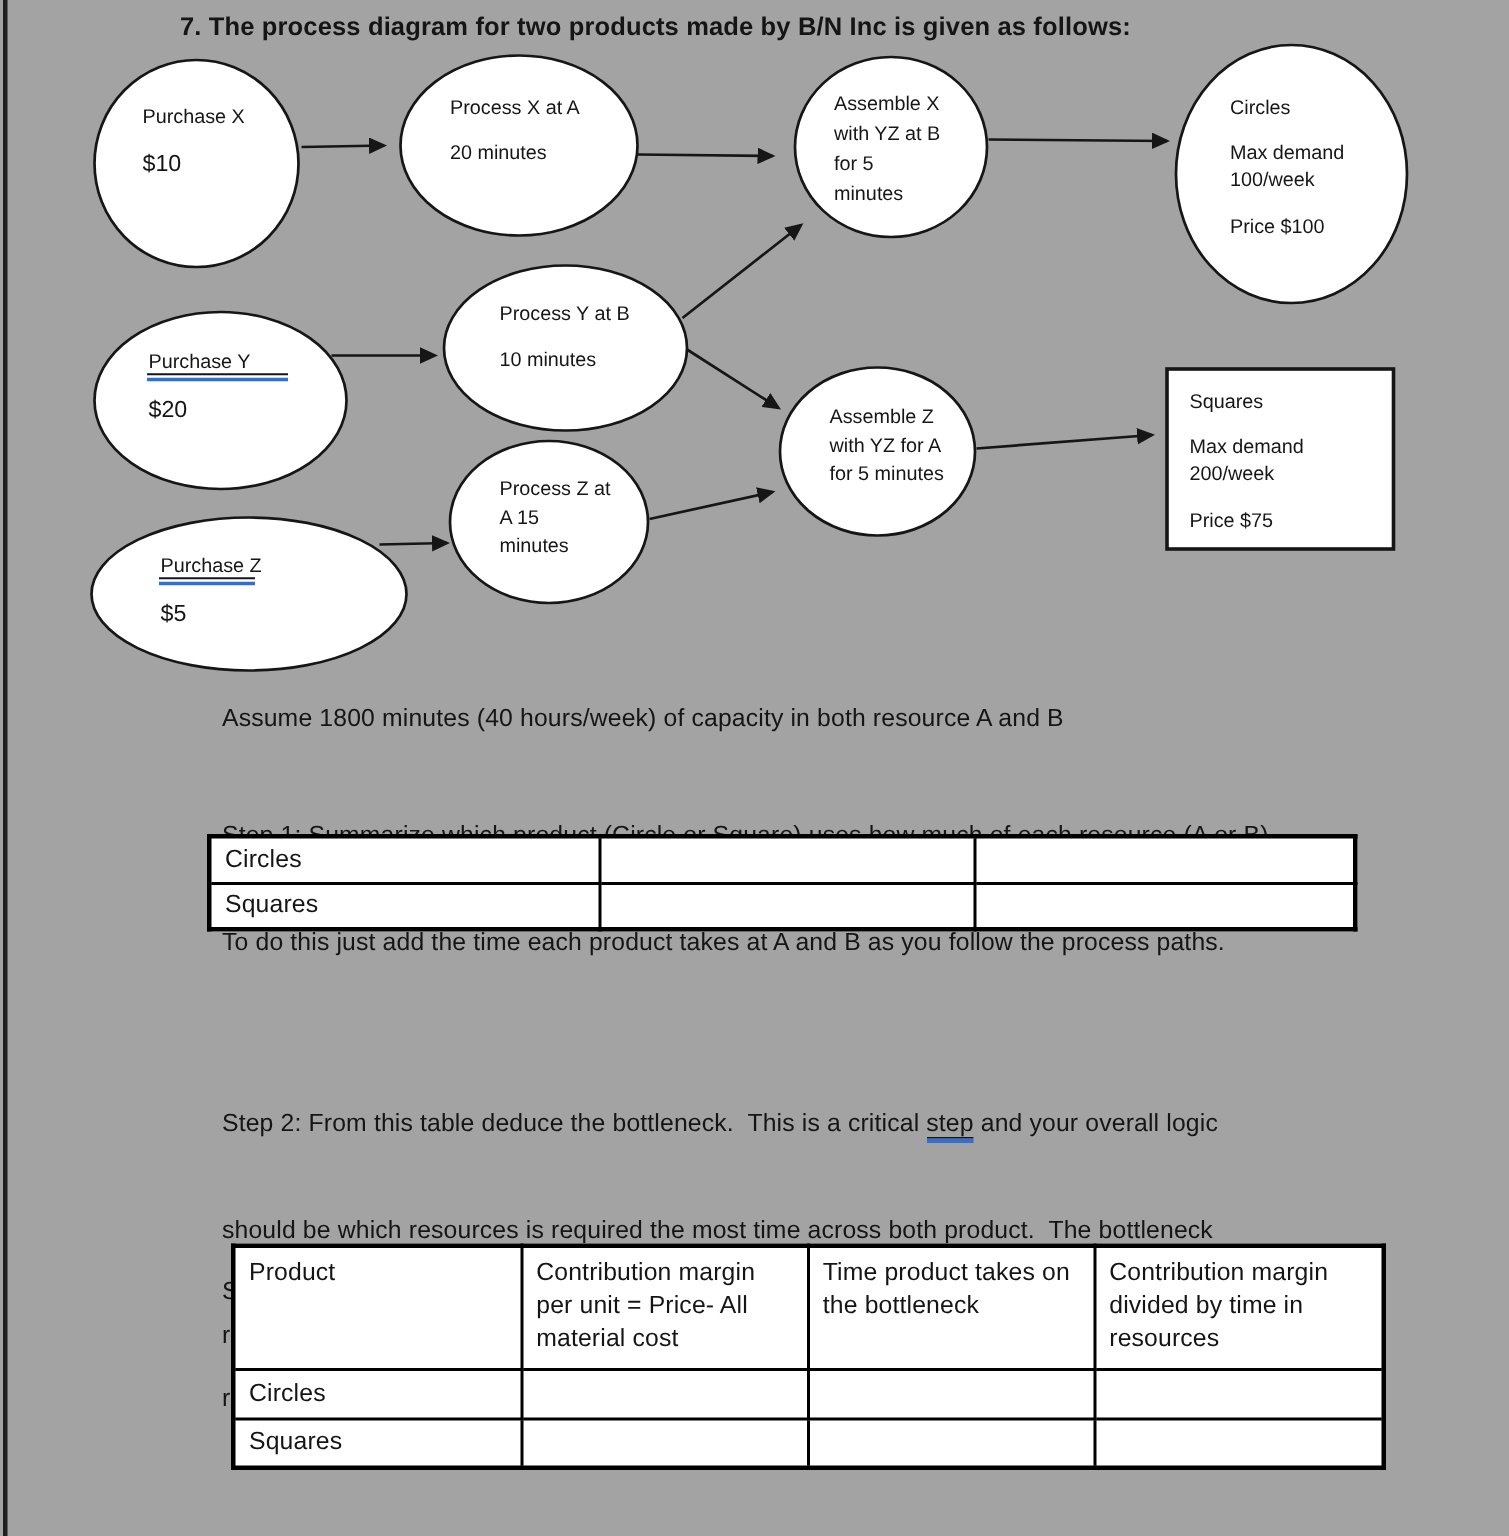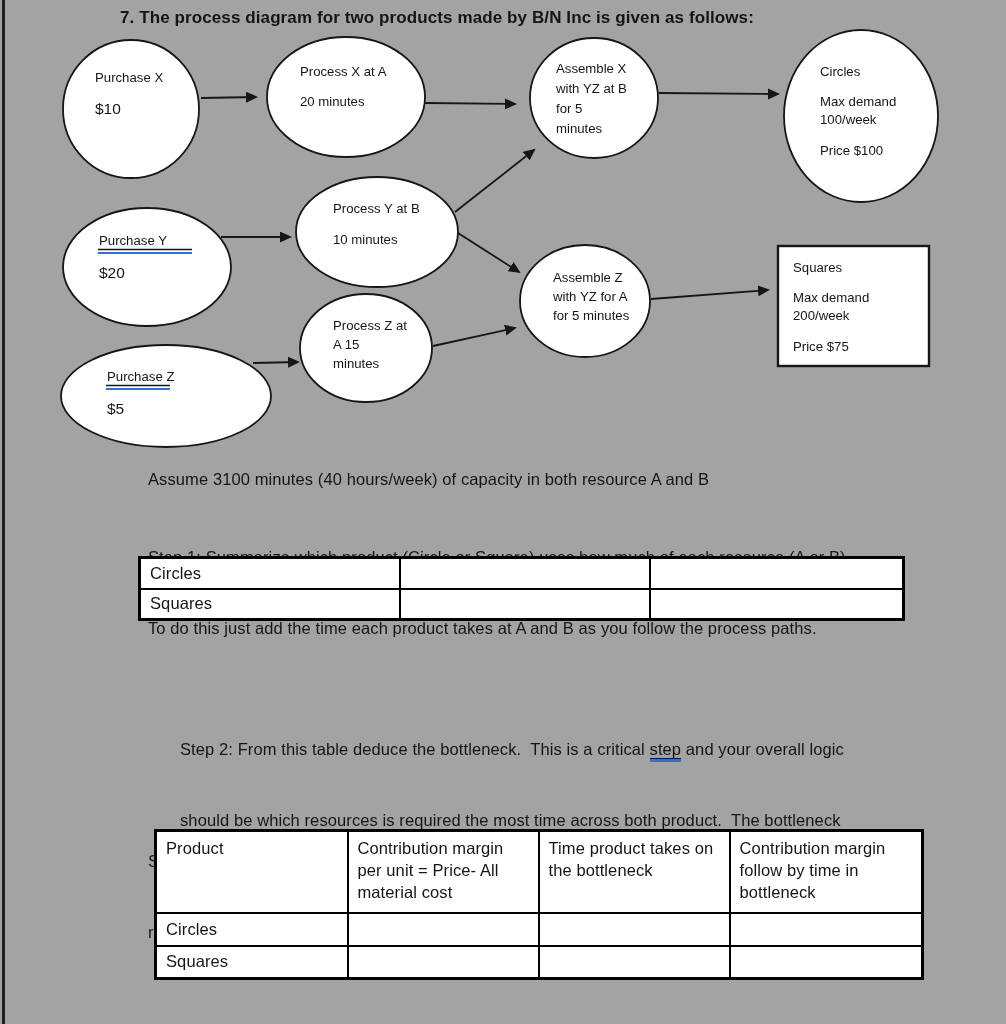--- a/index.html
+++ b/index.html
@@ -101,21 +101,21 @@
       <text x="553" y="301">with YZ for A</text>
       <text x="553" y="320">for 5 minutes</text>
 
       <text x="793" y="272">Squares</text>
       <text x="793" y="302">Max demand</text>
       <text x="793" y="320">200/week</text>
       <text x="793" y="351">Price $75</text>
     </g>
   </svg>
 
-  <div class="para" style="top:468px;">Assume 3100 minutes (40 hours/week) of capacity in both resource A and B</div>
+  <div class="para" style="top:468px;">Assume 1800 minutes (40 hours/week) of capacity in both resource A and B</div>
 
   <div class="para" style="top:499px;">
     <div>Step 1: Summarize which product (Circle or Square) uses how much of each resource (A or B).</div>
     <div>To do this just add the time each product takes at A and B as you follow the process paths.</div>
   </div>
 
   <table id="table1">
     <colgroup>
         <col style="width:260px">
         <col style="width:250px">
@@ -128,21 +128,21 @@
       <td></td>
     </tr>
     <tr>
       <td>Squares</td>
       <td></td>
       <td></td>
     </tr>
   </tbody>
     </table>
 
-  <div class="para" style="top:691px;margin-left:32px;">
+  <div class="para" style="top:691px;">
     <div><span>Step 2: From this table deduce the bottleneck.  This is a critical </span><span class="gram">step</span><span> and your overall logic</span></div>
     <div>should be which resources is required the most time across both product.  The bottleneck</div>
     <div><span>resource </span><span class="gram">is:</span><span class="blank-line"></span></div>
   </div>
 
   <div class="para" style="top:803px;">
     <div>Step 3: Calculate the contribution margin (Price - all material costs) of each product, and the</div>
     <div>ratio (Contribution margin/Time on Bottleneck).</div>
   </div>
 
@@ -151,21 +151,21 @@
         <col style="width:192px">
         <col style="width:191px">
         <col style="width:191px">
         <col style="width:193px">
       </colgroup>
     <tbody>
         <tr style="height:82px;">
       <th>Product</th>
       <th>Contribution margin per unit = Price- All material cost</th>
       <th>Time product takes on the bottleneck</th>
-      <th>Contribution margin follow by time in bottleneck</th>
+      <th>Contribution margin divided by time in resources</th>
     </tr>
     <tr class="datarow">
       <td>Circles</td>
       <td></td>
       <td></td>
       <td></td>
     </tr>
     <tr class="datarow">
       <td>Squares</td>
       <td></td>

